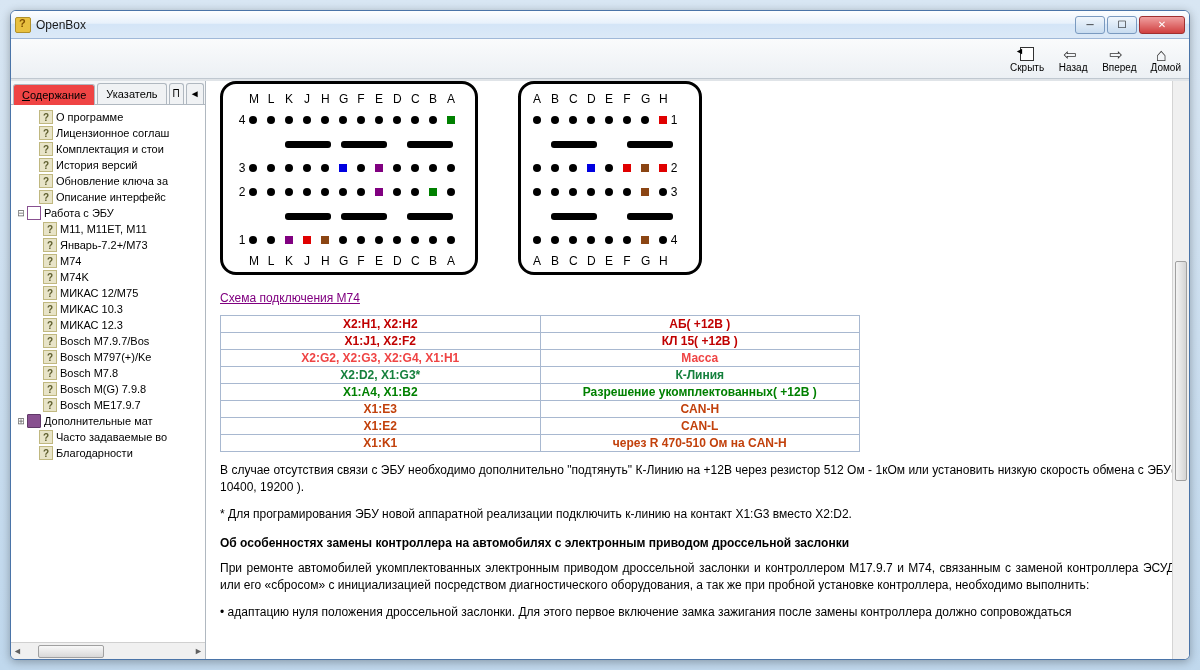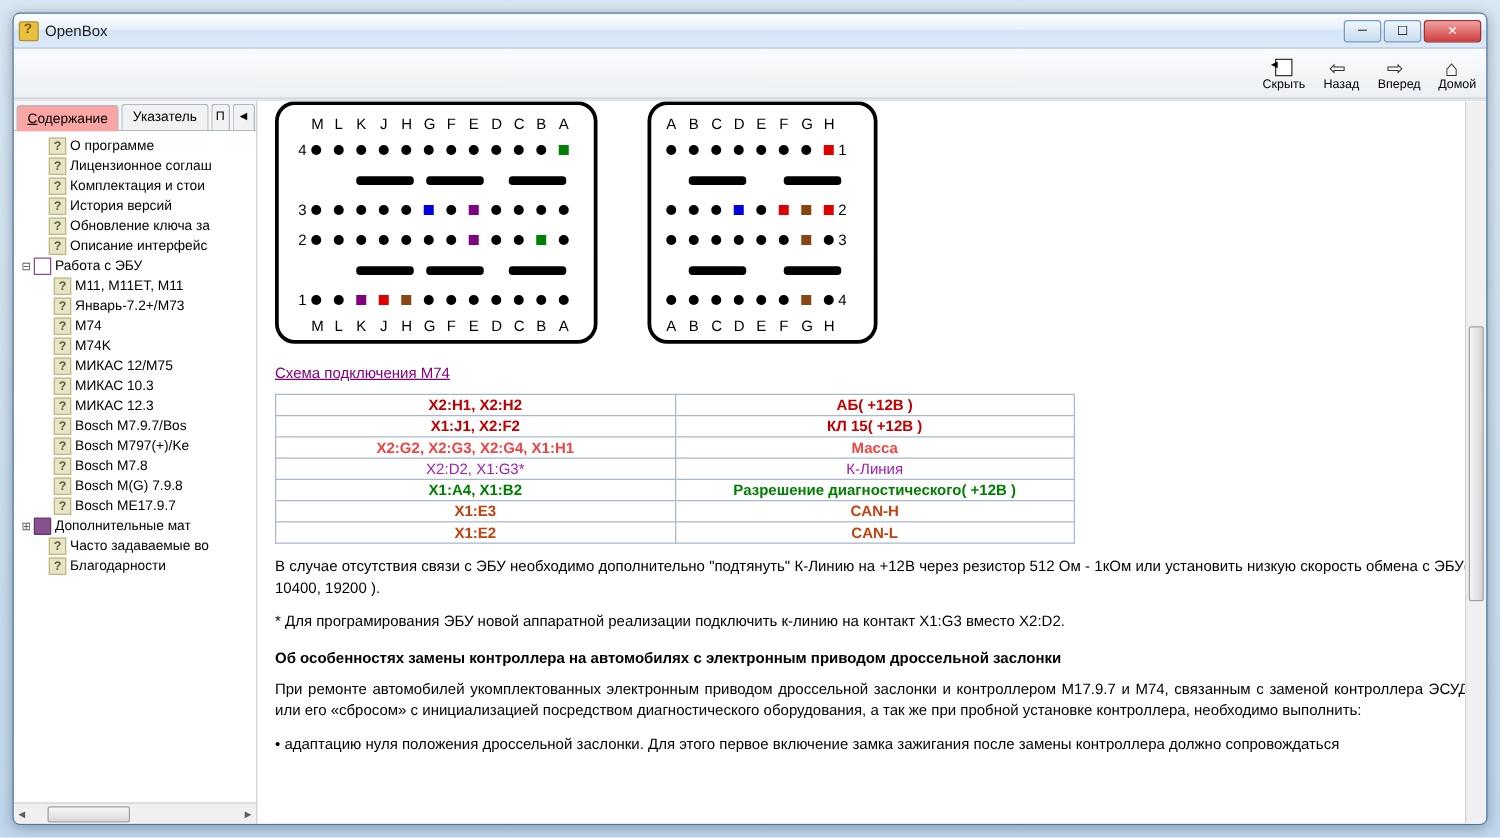--- a/index.html
+++ b/index.html
@@ -109,21 +109,21 @@
   padding: 4px 8px;
   font-size: 11px;
   border: 1px solid #b0b8c0;
   border-bottom: none;
   background: #f0f2f4;
   margin-top: 2px;
   margin-left: 2px;
   border-radius: 3px 3px 0 0;
   cursor: pointer;
 }
-.tab.active { background: #fca5a5; position: relative; top: 1px; }
+.tab.active { background: #ef4444; position: relative; top: 1px; }
 .tab.narrow { padding: 4px 3px; font-size: 10px; }
 .tree {
   flex: 1;
   overflow: auto;
   background: #fff;
   padding: 4px 2px;
 }
 .tree-item {
   display: flex;
   align-items: center;
@@ -193,21 +193,21 @@
   border-collapse: collapse;
 }
 .pin-table td {
   border: 1px solid #a8b8d0;
   padding: 1px 6px;
   text-align: center;
   font-size: 12px;
   width: 50%;
 }
 .c-red { color: #c00000; font-weight: bold; }
-.c-blue { color: #a21caf; font-weight: normal; }
+.c-blue { color: #15803d; font-weight: bold; }
 .c-green { color: #008000; font-weight: bold; }
 .c-purple { color: #c2410c; font-weight: bold; }
 .c-brown { color: #ef4444; font-weight: bold; }
 .para { font-size: 12px; line-height: 1.4; margin: 10px 0; text-align: justify; }
 .heading { font-size: 12px; font-weight: bold; margin: 14px 0 8px 0; }
 .content-scroll { position: absolute; right: 0; top: 0; bottom: 0; width: 17px; background: #f0f0f0; border-left: 1px solid #d4d4d4; }
 .vs-thumb { position: absolute; left: 2px; right: 2px; top: 180px; height: 220px; background: linear-gradient(to right,#f4f4f4,#d4d4d4); border: 1px solid #a0a0a0; border-radius: 2px; }
 </style>
 </head>
 <body>
@@ -605,29 +605,33 @@
               <tr>
                 <td class="c-brown">X2:G2, X2:G3, X2:G4, X1:H1</td>
                 <td class="c-brown">Масса</td>
               </tr>
               <tr>
                 <td class="c-blue">X2:D2, X1:G3*</td>
                 <td class="c-blue">К-Линия</td>
               </tr>
               <tr>
                 <td class="c-green">X1:A4, X1:B2</td>
-                <td class="c-green">Разрешение диагностического( +12В )</td>
+                <td class="c-green">Разрешение укомплектованных( +12В )</td>
               </tr>
               <tr>
                 <td class="c-purple">X1:E3</td>
                 <td class="c-purple">CAN-H</td>
               </tr>
               <tr>
                 <td class="c-purple">X1:E2</td>
                 <td class="c-purple">CAN-L</td>
+              </tr>
+              <tr>
+                <td class="c-purple">X1:K1</td>
+                <td class="c-purple">через R 470-510 Ом на CAN-H</td>
               </tr>
             </tbody>
         </table>
 
         <div class="para">В случае отсутствия связи с ЭБУ необходимо дополнительно "подтянуть" К-Линию на +12В через резистор 512 Ом - 1кОм или установить низкую скорость обмена с ЭБУ( 10400, 19200 ).</div>
         <div class="para">* Для програмирования ЭБУ новой аппаратной реализации подключить к-линию на контакт X1:G3 вместо X2:D2.</div>
         <div class="heading">Об особенностях замены контроллера на автомобилях с электронным приводом дроссельной заслонки</div>
         <div class="para">При ремонте автомобилей укомплектованных электронным приводом дроссельной заслонки и контроллером M17.9.7 и M74, связанным с заменой контроллера ЭСУД или его «сбросом» с инициализацией посредством диагностического оборудования, а так же при пробной установке контроллера, необходимо выполнить:</div>
         <div class="para">• <span>адаптацию нуля положения дроссельной заслонки. Для этого первое включение замка зажигания после замены контроллера должно сопровождаться</span></div>
 

